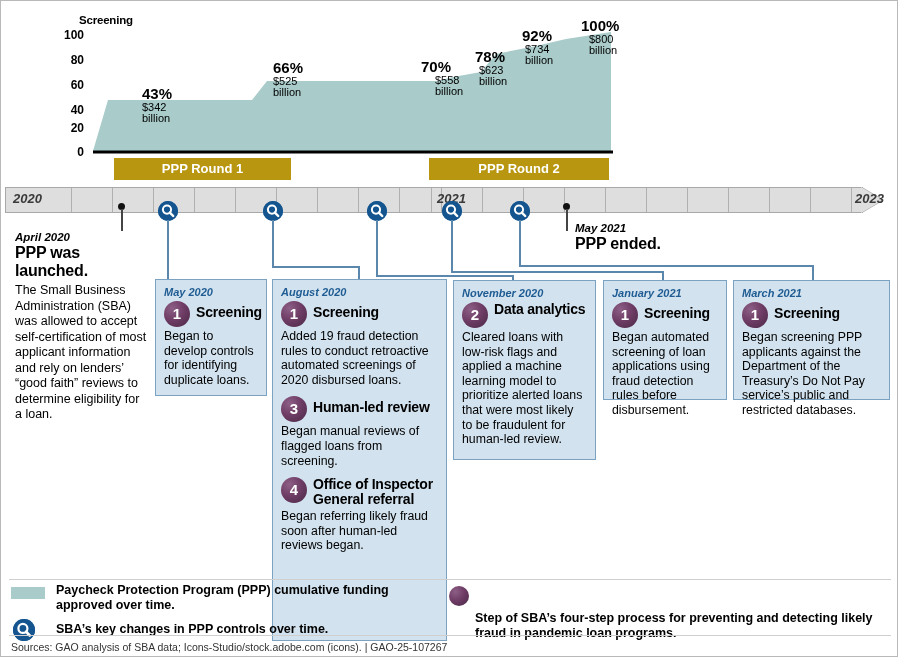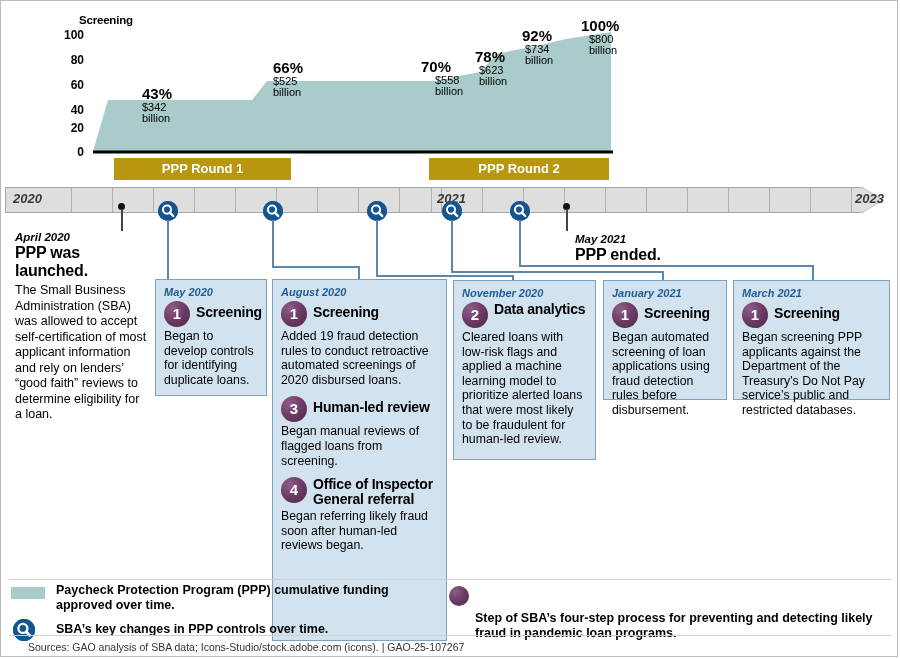--- a/index.html
+++ b/index.html
@@ -96,21 +96,21 @@
   .card-body{font-size:12.3px;line-height:14.6px;margin-top:2px;}
 
   
   .legend-text{font-size:12.5px;font-weight:bold;line-height:14.5px;}
   .swatch-area{width:34px;height:12px;background:#a9cbca;}
   .swatch-dot{
     width:20px;height:20px;border-radius:50%;
     background:radial-gradient(circle at 32% 28%, #8d5f86 0%, #6f3d66 45%, #4a2746 100%);
   }
   .legend-mag{width:22px;height:22px;border-radius:50%;background:#14558f;}
-  .source{font-size:10.5px;color:#333;margin-left:17px;}
+  .source{font-size:10.5px;color:#333;}
   .rule{position:absolute;background:#cfcfcf;height:1px;}
 </style>
 </head>
 <body>
 
 <div id="frame">
 
   <div class="abs" id="chart-area">
 
     <div class="abs axis-title" style="left:78px;top:13px;">Screening</div>
@@ -247,21 +247,21 @@
   <div class="conn" style="left:518px;top:219px;width:1.5px;height:46px;"></div>
   <div class="conn" style="left:518px;top:264px;width:295px;height:1.5px;"></div>
   <div class="conn" style="left:811px;top:264px;width:1.5px;height:15px;"></div>
 
   <div class="abs" style="left:14px;top:230px;width:132px;">
     <div class="anno-date">April 2020</div>
     <div class="anno-head" style="margin-top:1px;">PPP was launched.</div>
     <div class="anno-body" style="margin-top:3px;">The Small Business Administration (SBA) was allowed to accept self-certification of most applicant information and rely on lenders’ “good faith” reviews to determine eligibility for a loan.</div>
   </div>
 
-  <div class="abs" style="left:574px;top:232px;width:150px;">
+  <div class="abs" style="left:574px;top:221px;width:150px;">
     <div class="anno-date">May 2021</div>
     <div class="anno-head" style="margin-top:1px;">PPP ended.</div>
   </div>
 
   <div class="card" style="left:154px;top:278px;width:112px;height:117px;">
     <div class="card-date">May 2020</div>
     <div class="step-row">
       <div class="step-badge">1</div>
       <div class="step-title">Screening</div>
     </div>

